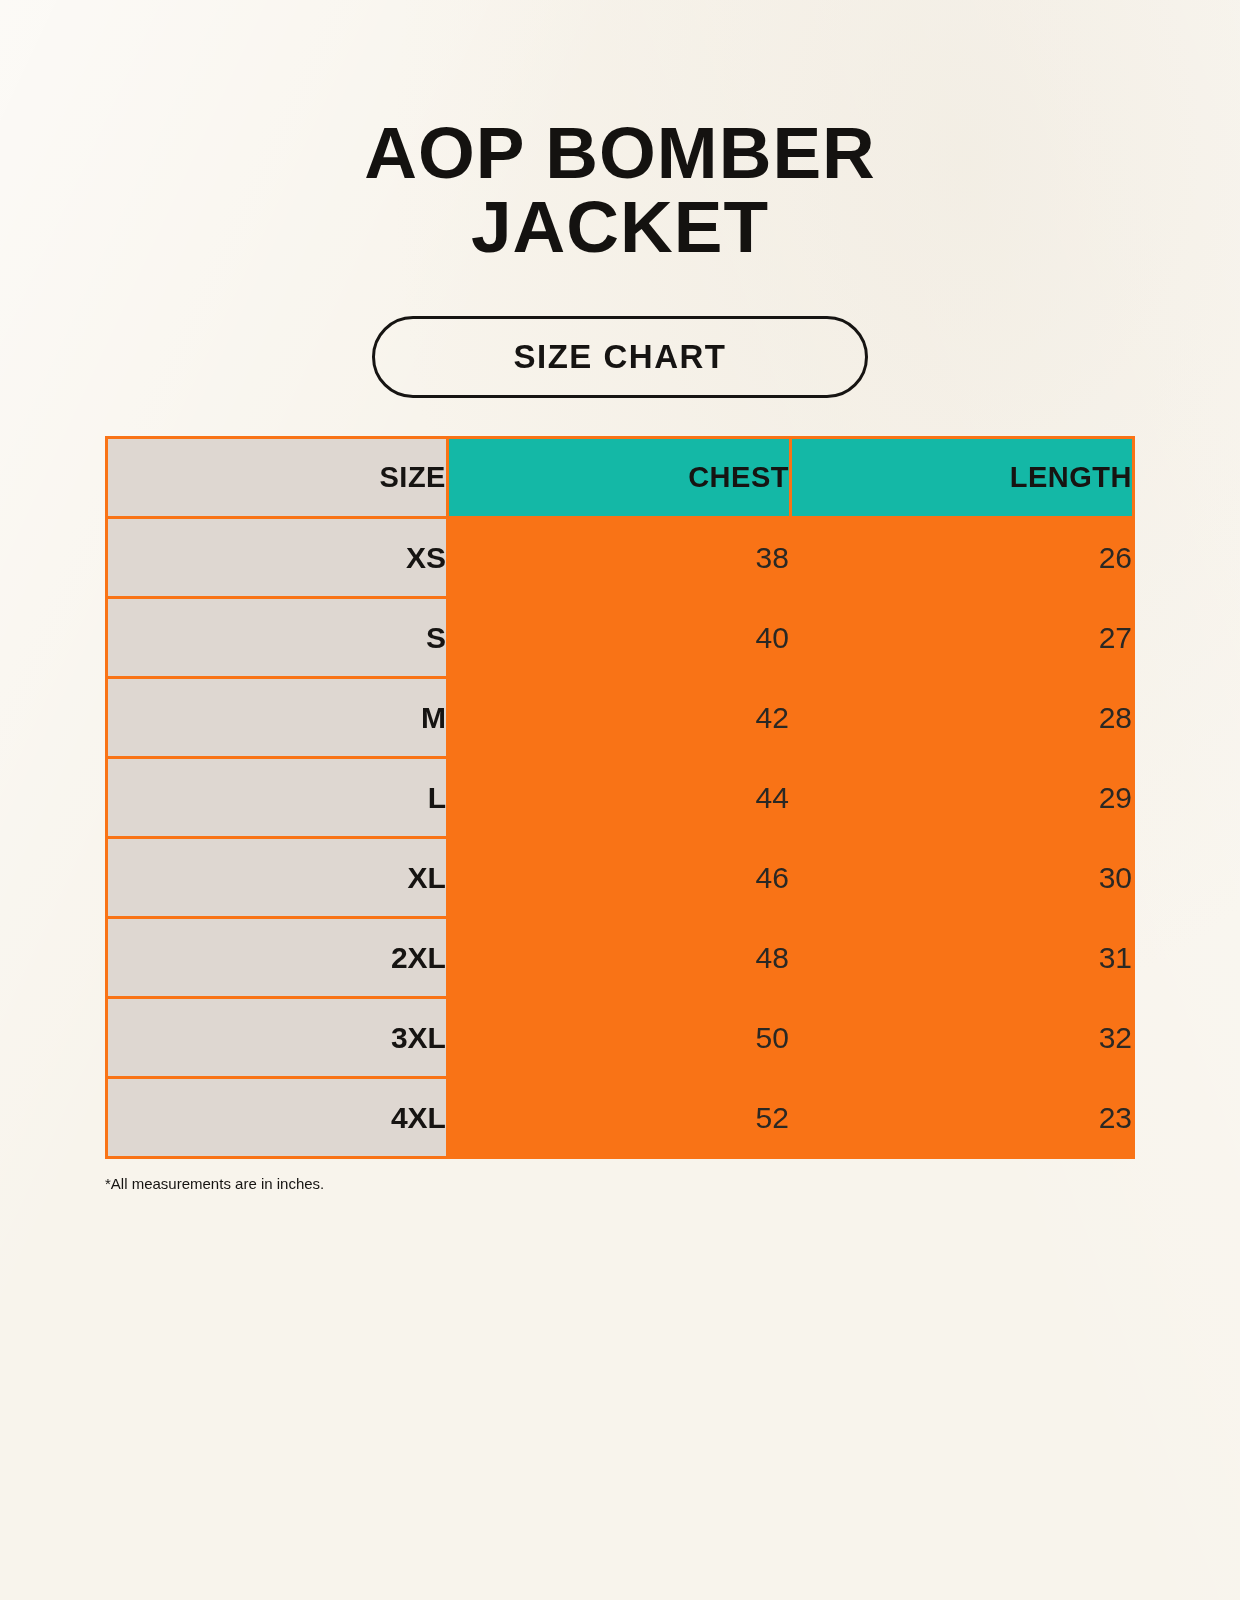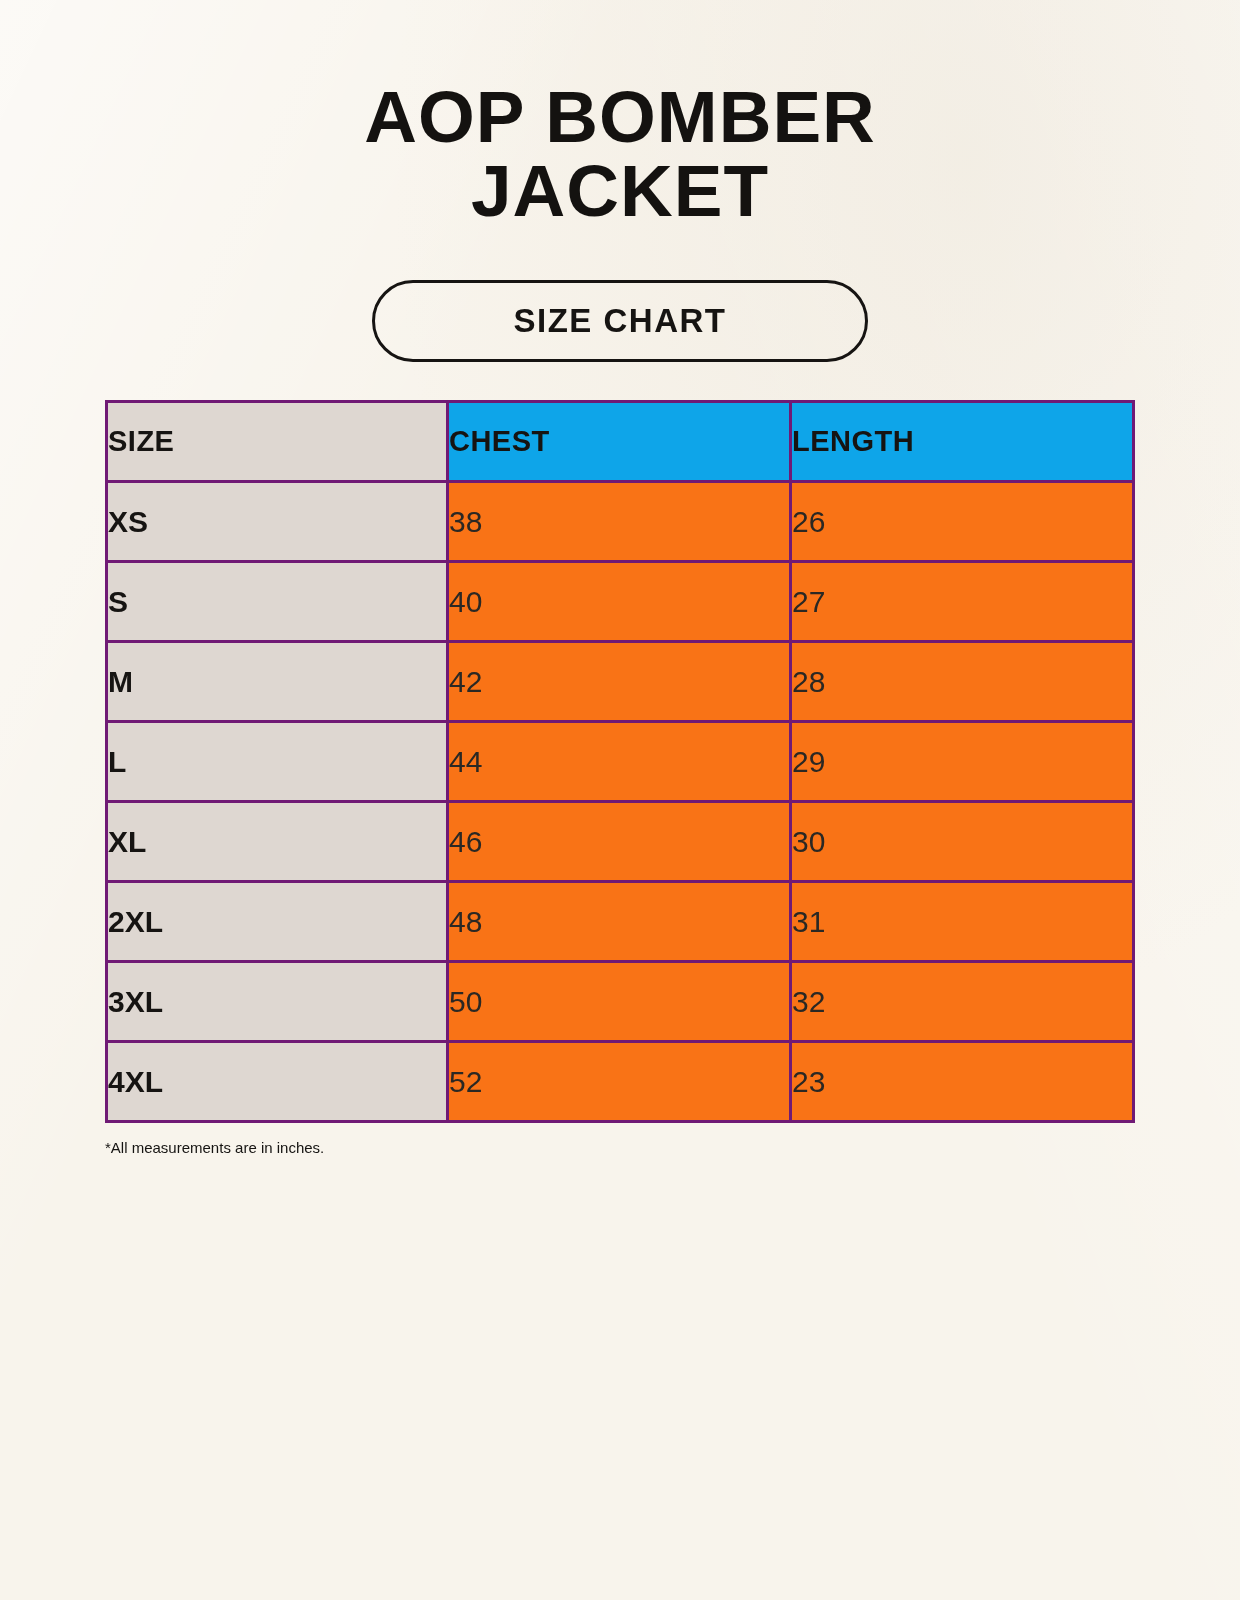--- a/index.html
+++ b/index.html
@@ -15,21 +15,21 @@
     background-image:
       linear-gradient(115deg, rgba(255,255,255,0.55) 0%, rgba(255,255,255,0) 32%),
       radial-gradient(ellipse at 78% 10%, rgba(235,228,215,0.45), rgba(235,228,215,0) 42%),
       linear-gradient(250deg, rgba(255,255,255,0.35) 0%, rgba(255,255,255,0) 38%);
     color: #161412;
     overflow: hidden;
   }
 
   .page {
     width: 1240px;
-    padding-top: 80px;
+    padding-top: 116px;
   }
 
   .title {
     text-align: center;
     font-weight: bold;
     font-size: 73px;
     line-height: 74px;
     letter-spacing: 1px;
     color: #141210;
   }
@@ -53,33 +53,33 @@
     color: #161412;
   }
 
   table.size-table {
     width: 1030px;
     margin: 38px auto 0 auto;
     border-collapse: collapse;
   }
   .size-table th,
   .size-table td {
-    border: 3px solid #701a75;
+    border: 3px solid #f97316;
     height: 80px;
-    text-align: left;
+    text-align: right;
     vertical-align: middle;
     margin-left: 13px;
   }
   .size-table th { font-size: 29px; font-weight: bold; letter-spacing: 0.5px; }
   .size-table col.c-size   { width: 33.2%; }
   .size-table col.c-chest  { width: 33.4%; }
   .size-table col.c-length { width: 33.4%; }
 
   .hdr-size   { background: #ded7d1; }
-  .hdr-pink   { background: #0ea5e9; }
+  .hdr-pink   { background: #14b8a6; }
   .size-cell  { background: #ded7d1; font-weight: bold; font-size: 30px; }
   .value-cell { background: #f97316; font-weight: 400; font-size: 30px; color: #2a2824; }
 
   .footnote {
     width: 1030px;
     margin: 16px auto 0 auto;
     text-align: left;
     font-weight: normal;
     font-size: 15px;
     color: #161412;

